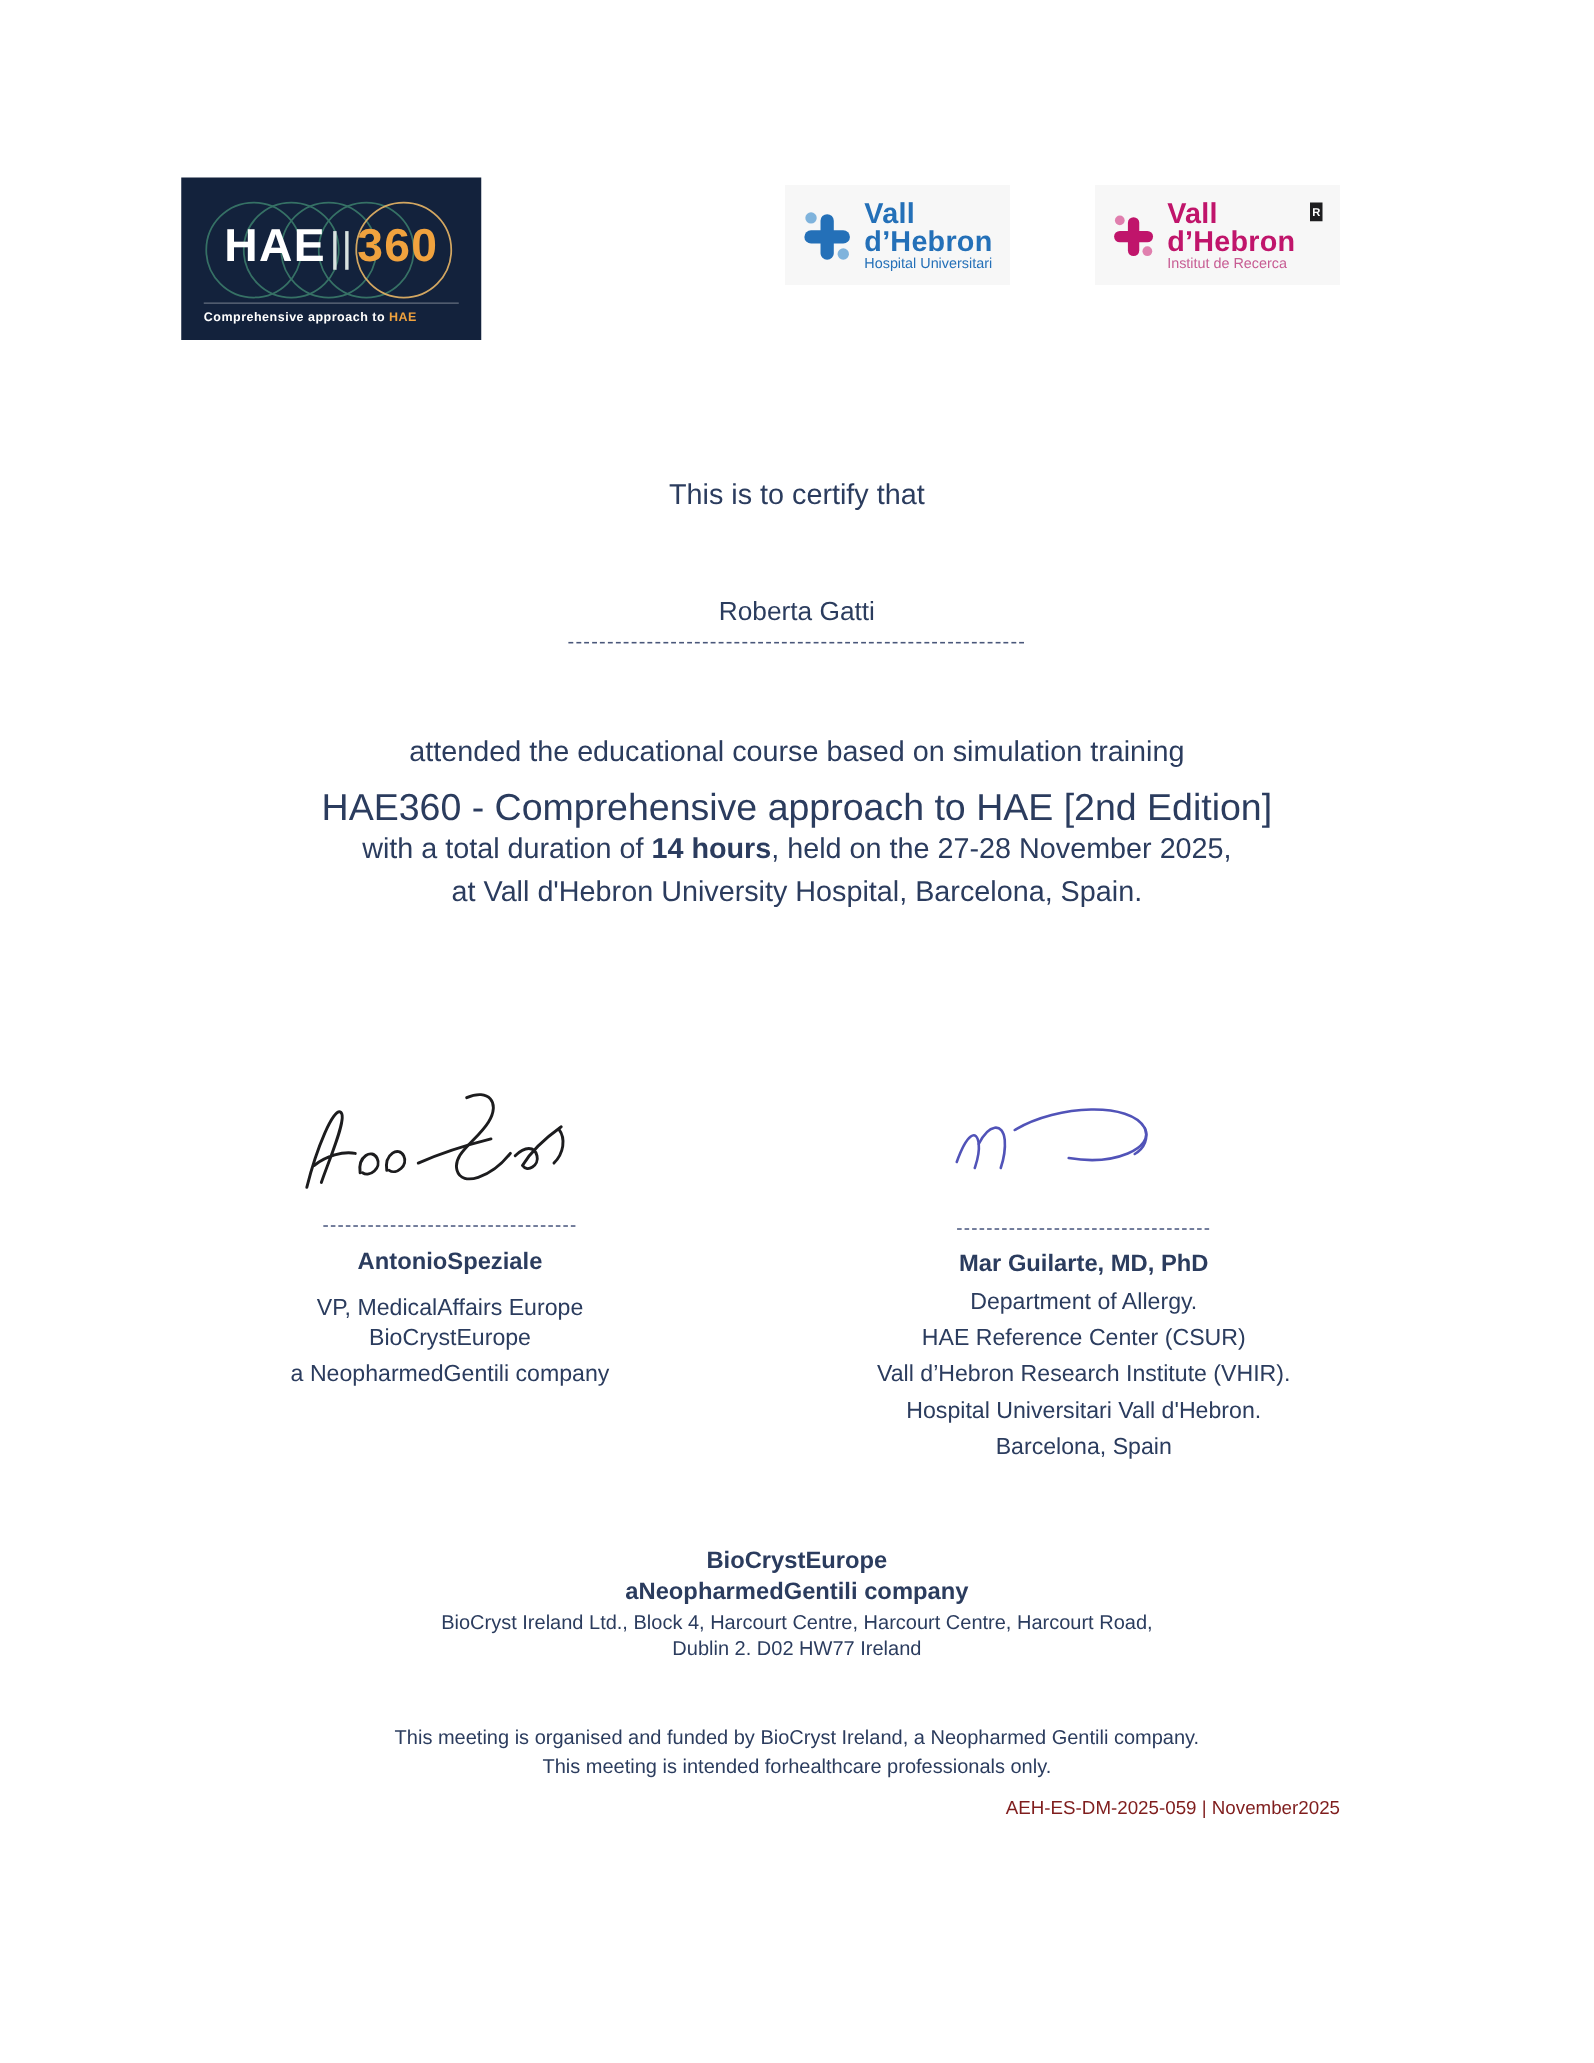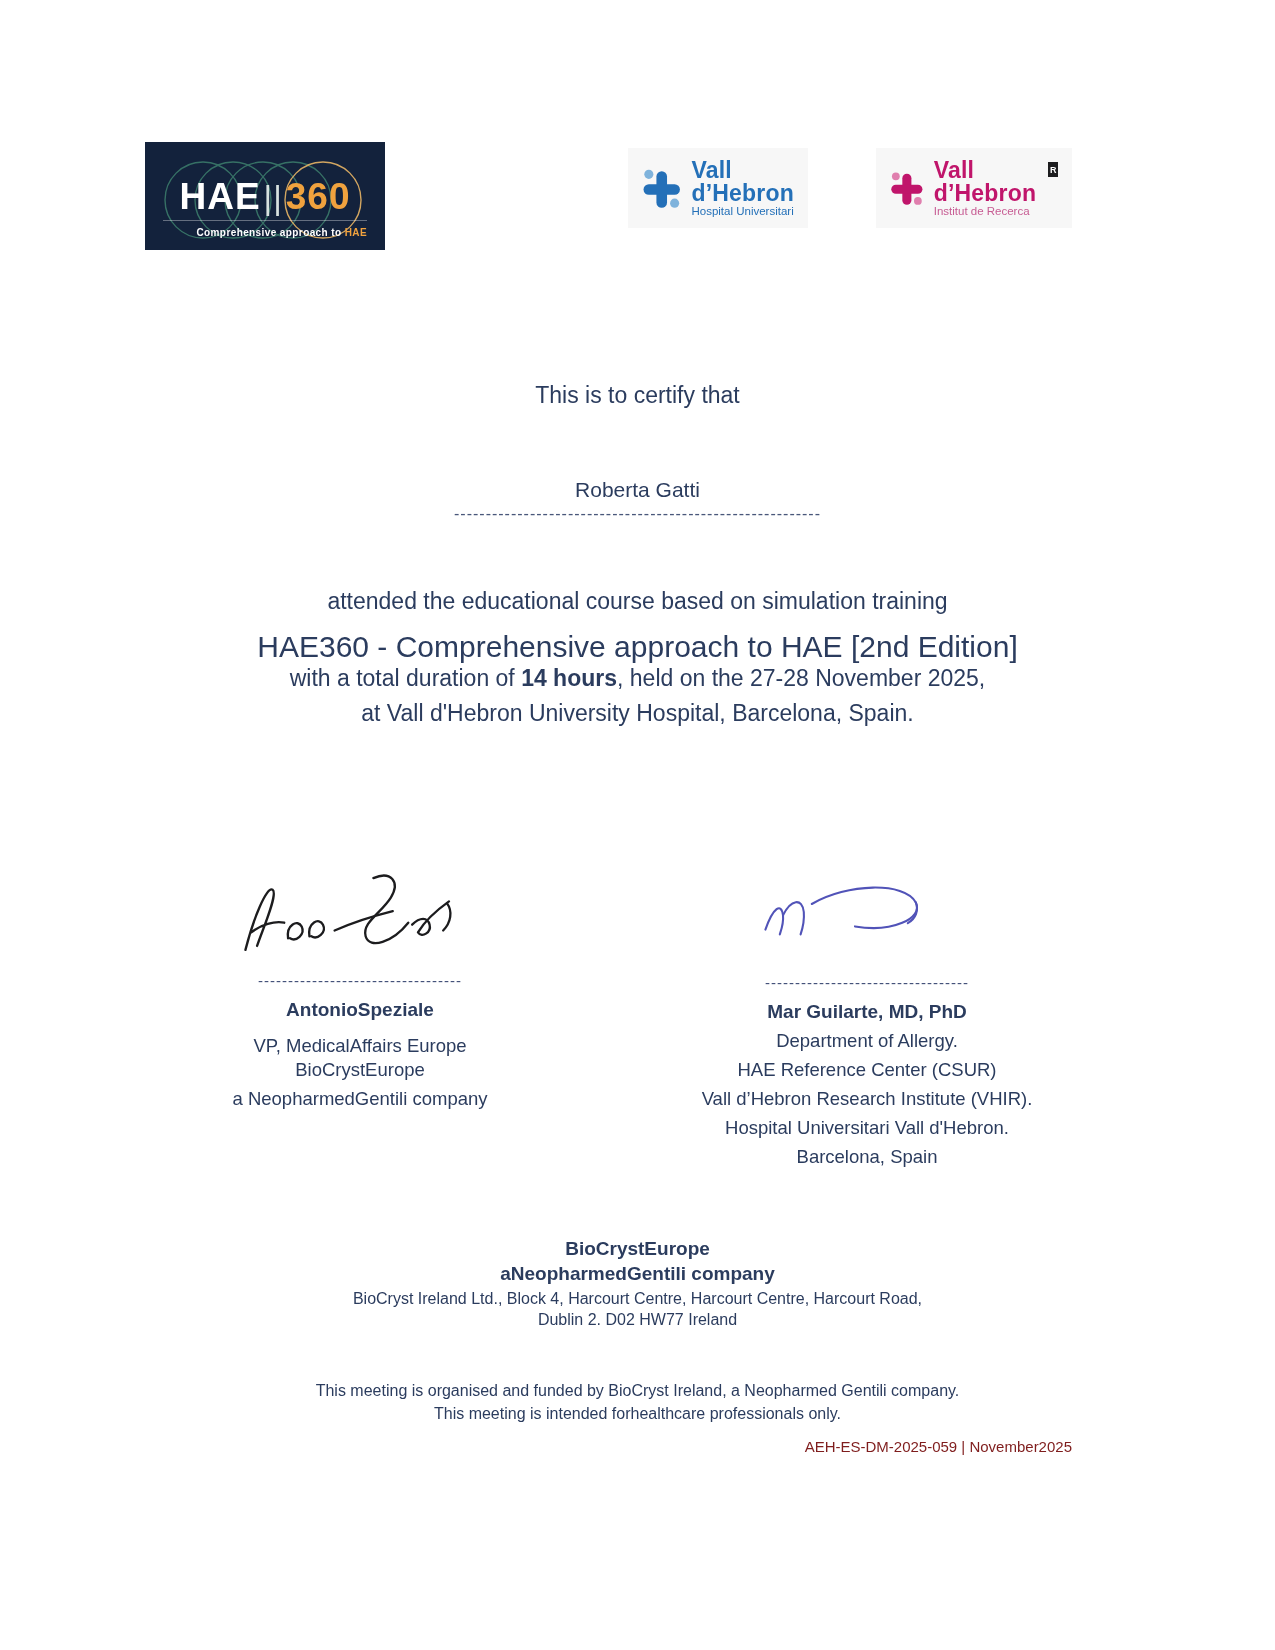--- a/index.html
+++ b/index.html
@@ -23,37 +23,37 @@
     height:1650px;
     margin:0 auto;
     background:#ffffff;
     overflow:hidden;
   }
   .abs{position:absolute;}
   .center-line{left:0;right:0;text-align:center;}
 
   
   .hae-logo{
-    left:145px;top:142px;width:240px;height:108px;
+    left:145px;top:142px;width:240px;height:130px;
     background:var(--hae_bg);
     overflow:hidden;
   }
   .hae-logo svg{position:absolute;left:0;top:0;}
   .hae-logo .wordmark{
     position:absolute;left:0;right:0;top:34px;
     text-align:center;font-weight:bold;font-size:37px;letter-spacing:1px;
   }
   .hae-logo .hae{color:#ffffff;}
   .hae-logo .bars{color:#d8e2e0;font-weight:normal;font-size:33px;padding:0 3px;}
   .hae-logo .n360{color:var(--hae_accent);}
   .hae-logo .tagline{
     position:absolute;left:18px;right:18px;bottom:12px;
     border-top:1px solid rgba(255,255,255,.35);
     padding-top:6px;
-    text-align:right;color:#ffffff;font-size:10px;letter-spacing:.4px;font-weight:bold;
+    text-align:left;color:#ffffff;font-size:10px;letter-spacing:.4px;font-weight:bold;
   }
   .hae-logo .tagline .hl{color:var(--hae_accent);}
 
   
   .vh-logo{
     top:148px;height:80px;
     background:#f7f7f7;
     display:flex;align-items:center;gap:10px;padding:8px 14px;
   }
   .vh-hospital{left:628px;width:180px;}

